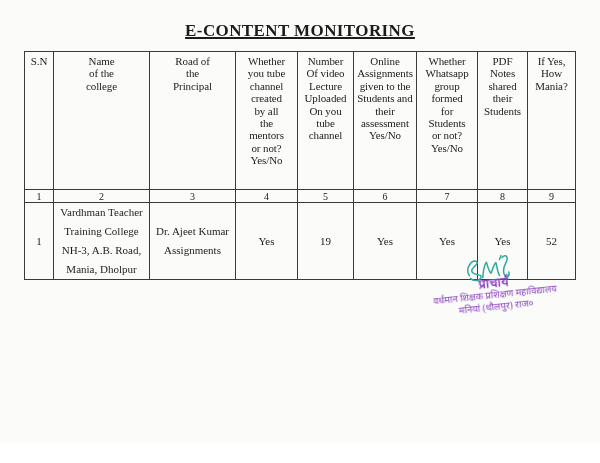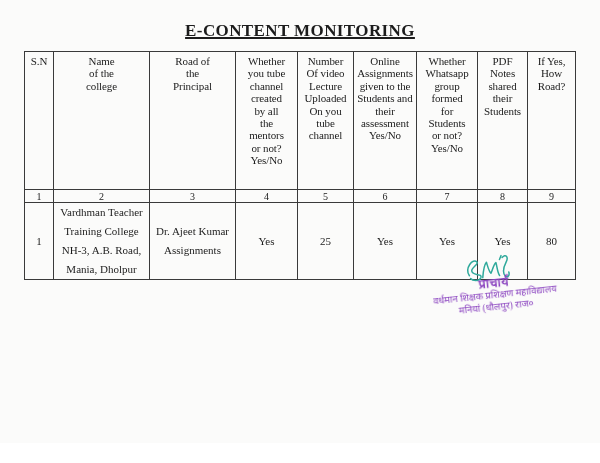--- a/index.html
+++ b/index.html
@@ -155,21 +155,21 @@
 Students
 or not?
 Yes/No</th>
         <th>PDF
 Notes
 shared
 their
 Students</th>
         <th>If Yes,
 How
-Road?</th>
+Mania?</th>
       </tr>
       <tr class="nums">
         <td>1</td>
         <td>2</td>
         <td>3</td>
         <td>4</td>
         <td>5</td>
         <td>6</td>
         <td>7</td>
         <td>8</td>
@@ -177,25 +177,25 @@
       </tr>
       <tr class="data">
         <td>1</td>
         <td>Vardhman Teacher
 Training College
 NH-3, A.B. Road,
 Mania, Dholpur</td>
         <td>Dr. Ajeet Kumar
 Assignments</td>
         <td>Yes</td>
-        <td>25</td>
-        <td>Yes</td>
-        <td>Yes</td>
-        <td>Yes</td>
-        <td>80</td>
+        <td>19</td>
+        <td>Yes</td>
+        <td>Yes</td>
+        <td>Yes</td>
+        <td>52</td>
       </tr>
     </tbody>
   </table>
 
   <svg class="signature" viewBox="0 0 60 34" aria-hidden="true">
     <path d="M13 23 C8 15, 18 4, 22 9 C24 12, 14 15, 16 19 C18 24, 27 21, 25 26 C23 30, 16 29, 14 26"></path>
     <path d="M27 26 C28 19, 30 12, 32 10 C33 14, 34 20, 36 22 C38 18, 40 12, 42 11 C43 15, 43 22, 45 25"></path>
     <path d="M49 6 C53 2, 56 6, 53 11 C50 16, 48 22, 51 26 C53 28, 56 26, 55 22"></path>
     <path d="M46 8 L48 4"></path>
   </svg>

